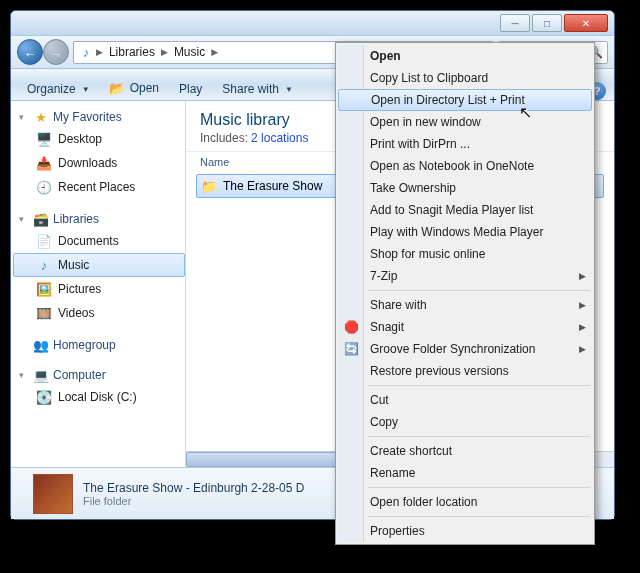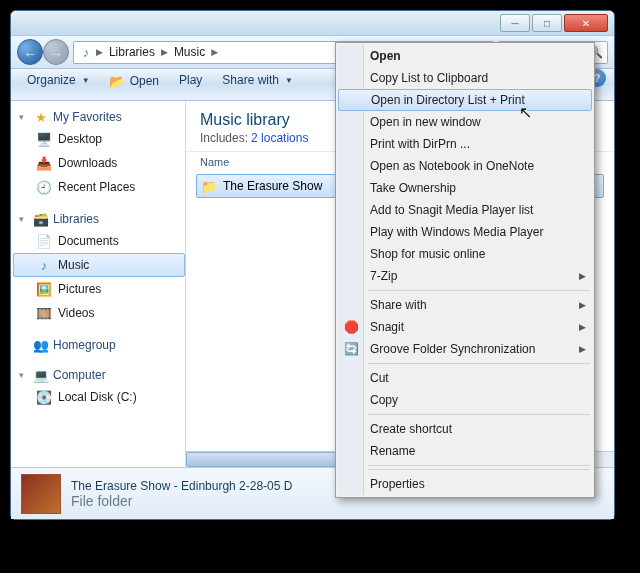--- a/index.html
+++ b/index.html
@@ -33,21 +33,21 @@
 .circ.disabled{ background: radial-gradient(circle at 30% 30%,#c0cdd8,#8a9aaa);border-color:#7a8a9a;color:#e0e8f0;}
 .addr { flex:1; height:23px; background:#fff; border:1px solid #9ab0c8; border-radius:2px;
   display:flex;align-items:center;padding:0 4px;gap:2px; }
 .addr .crumb { padding:2px 4px; color:#222; }
 .addr .sep { color:#666; font-size:9px; }
 .searchbox { width:110px; height:23px; border:1px solid #9ab0c8; background:#fff; border-radius:2px;
   display:flex;align-items:center;justify-content:flex-end;padding:0 4px;color:#1a5aa0;}
 
 .toolbar {
   height:32px; background: linear-gradient(#f0f6fc,#cfe1f2,#eaf2fa);
-  border-bottom:1px solid #a8c0d8; display:flex;align-items:flex-start;padding:0 8px;gap:4px;
+  border-bottom:1px solid #a8c0d8; display:flex;align-items:flex-end;padding:0 8px;gap:4px;
 }
 .tbtn { padding:4px 8px; color:#1a3a5a; border-radius:3px; display:flex;align-items:center;gap:4px;}
 .tarrow{font-size:8px;color:#2a4a6a;margin-left:2px;}
 .toolbar .spacer{flex:1;}
 .helpicon{width:18px;height:18px;border-radius:50%;background:radial-gradient(circle at 35% 30%,#8ac0f0,#1a6ad0);
   color:#fff;display:flex;align-items:center;justify-content:center;font-weight:bold;font-size:11px;}
 
 .body { flex:1; display:flex; overflow:hidden; }
 .sidebar { width:175px; background:#fff; border-right:1px solid #d0d8e0;
   overflow-y:auto; padding:6px 0 6px 2px; }
@@ -64,24 +64,24 @@
 .libhdr .sub{ color:#555; font-size:11px; margin-top:2px;}
 .libhdr .sub a{color:#1d4ed8;text-decoration:none;}
 .cols{ padding:4px 14px; border-top:1px solid #e4ecf4; color:#3a5a7a; font-size:11px;}
 .filelist{ flex:1; padding:2px 10px; }
 .frow{ display:flex;align-items:center;gap:6px;padding:3px 4px;border:1px solid transparent;border-radius:2px;}
 .frow.sel{ background:linear-gradient(#e4f0ff,#c8e0fa);border:1px solid #7ab0e8;}
 .scrollb{height:16px;background:#e8eef5;border-top:1px solid #c0d0e0;display:flex;}
 .scrollb .thumb{width:60%;margin-left:0;background:linear-gradient(#d0e0f0,#a8c4e0);border:1px solid #90b0d0;border-radius:2px;}
 
 .details{ height:52px; background:linear-gradient(#f4f8fc,#e0ecf8);border-top:1px solid #b8cce0;
-  display:flex;align-items:center;padding:6px 10px;gap:10px;}
+  display:flex;align-items:center;padding:6px 22px;gap:10px;}
 .details .thumb{width:40px;height:40px;background:linear-gradient(135deg,#8a3020,#c07030);border:1px solid #a05030;}
 .details .meta .t{color:#1a3a5a;font-size:12px;}
-.details .meta .s{color:#6a7a8a;font-size:14px;}
+.details .meta .s{color:#6a7a8a;font-size:11px;}
 
 .ctxmenu{
   position:absolute; left:335px; top:42px; width:260px;
   background:#f0f0f0; border:1px solid #9a9a9a; box-shadow:3px 3px 8px rgba(0,0,0,0.4);
   padding:2px;
 }
 .ctxmenu .mgutter{position:absolute;left:2px;top:2px;bottom:2px;width:26px;background:#e8edf3;border-right:1px solid #d0d6dc;}
 .mitm{position:relative;display:flex;align-items:center;height:22px;padding-left:32px;padding-right:18px;color:#222;}
 .mitm.bold{font-weight:bold;}
 .mitm.hl{background:linear-gradient(#e8f2ff,#cadffa);border:1px solid #8ab8e8;border-radius:2px;margin:0;}
@@ -280,35 +280,41 @@
       <div class="mitm">
         <span class="mico">🛑</span>
         <span>Snagit</span>
         <span class="sub">▶</span>
       </div>
       <div class="mitm">
         <span class="mico">🔄</span>
         <span>Groove Folder Synchronization</span>
         <span class="sub">▶</span>
       </div>
+      <div class="mitm">
+        <span>Restore previous versions</span>
+      </div>
       <div class="msep"></div>
       <div class="mitm">
         <span>Cut</span>
       </div>
       <div class="mitm">
         <span>Copy</span>
       </div>
       <div class="msep"></div>
       <div class="mitm">
         <span>Create shortcut</span>
       </div>
       <div class="mitm">
         <span>Rename</span>
       </div>
       <div class="msep"></div>
+      <div class="mitm">
+        <span>Open folder location</span>
+      </div>
       <div class="msep"></div>
       <div class="mitm">
         <span>Properties</span>
       </div>
     </div>
 </div>
 
 <div class="cursor">↖</div>
 
 </body></html>

